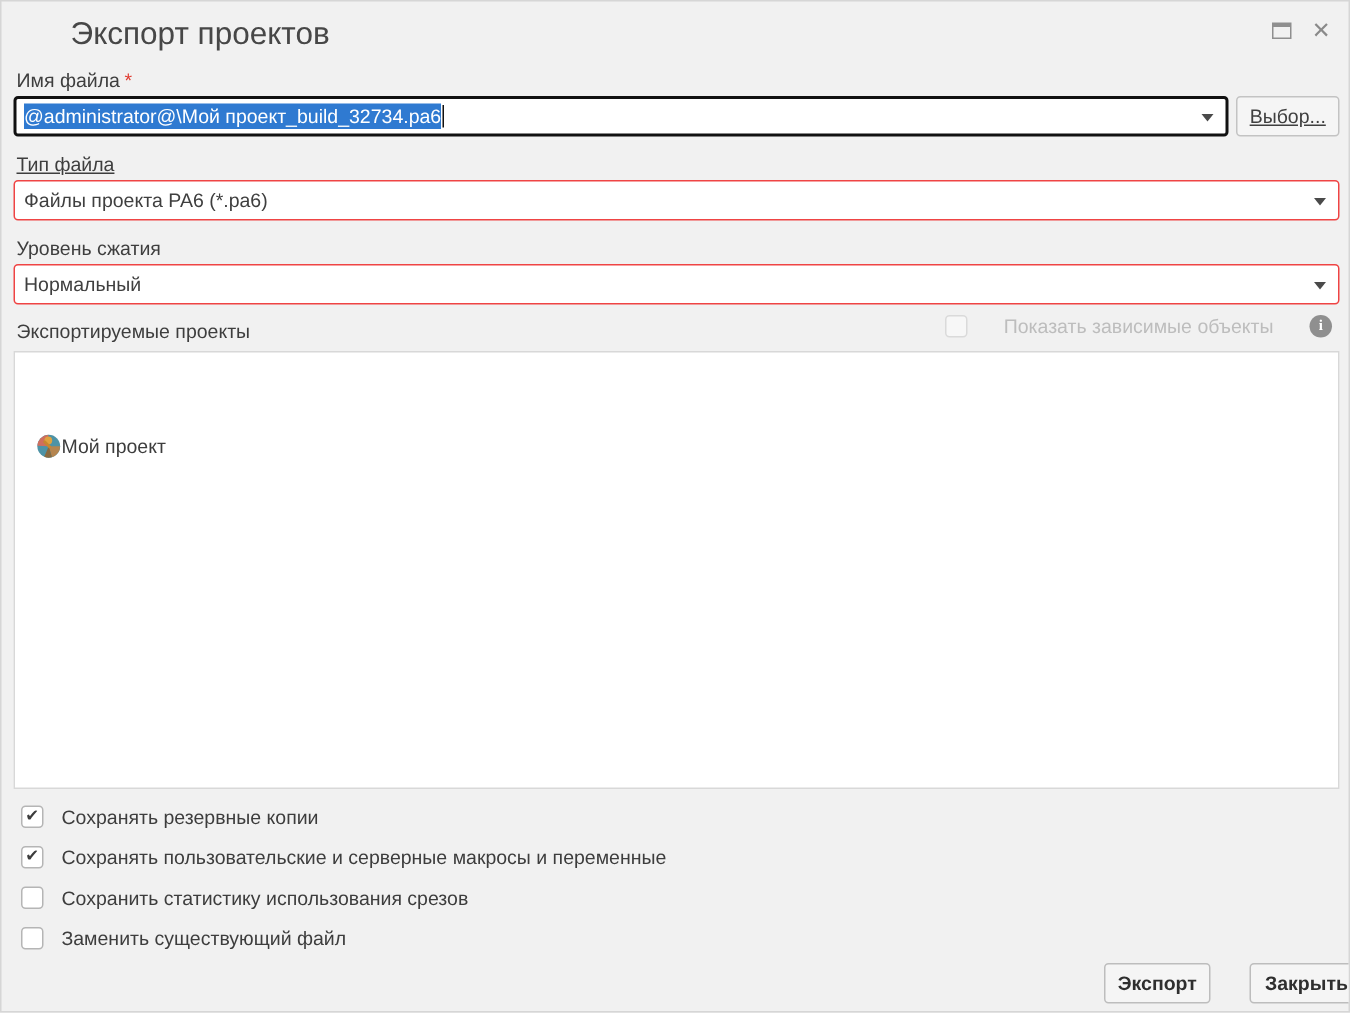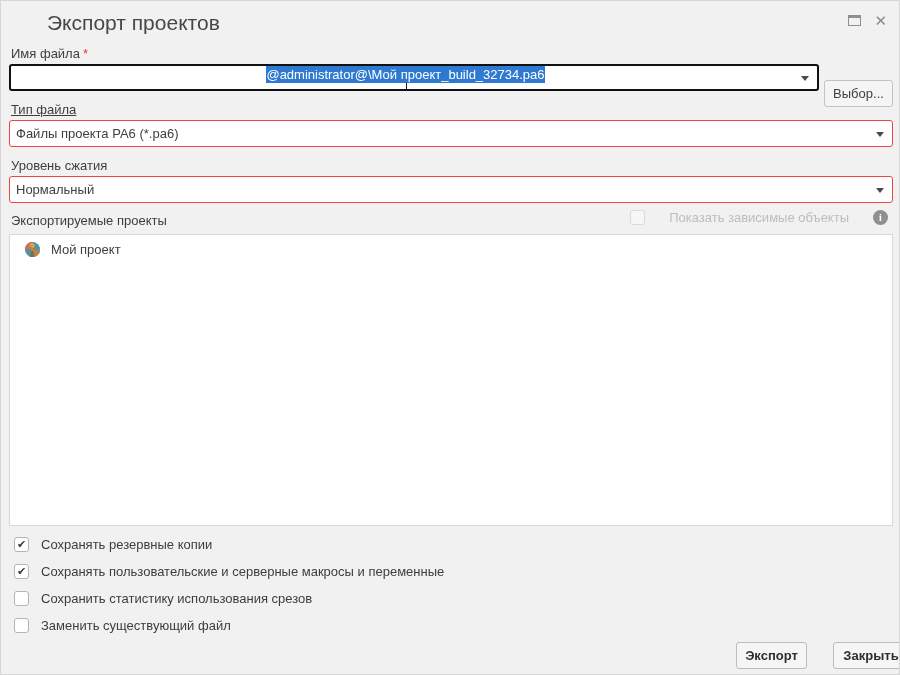--- a/index.html
+++ b/index.html
@@ -22,36 +22,37 @@
     display:inline-block; cursor:pointer;
   }
   .close-icon { font-size:15px; color:#8a8a8a; line-height:1; cursor:pointer; }
 
   .field-label { position:absolute; left:10px; font-size:13px; color:#3e3e3e; }
   .req { color:#e03b30; margin-left:3px; }
 
   .combo-input {
     position:absolute; left:8px; top:63px; width:810px; height:27px;
     background:#fff; border:2px solid #111; border-radius:3px;
-    display:flex; align-items:center; padding:0 22px 0 5px; cursor:text;flex-direction:column;
+    display:flex; align-items:center; padding:0 22px 0 5px; cursor:text;
   }
   .sel-text {
     background:#2f7ad1; color:#fff; font-size:13px; white-space:pre; padding:1px 0;
   }
   .caret { width:1px; height:15px; background:#111; display:inline-block; margin-left:1px; }
   .combo-arrow {
     position:absolute; right:8px; top:50%; margin-top:-2px;
     width:0; height:0; border-left:4px solid transparent; border-right:4px solid transparent;
     border-top:5px solid #4a4a4a;
   }
   .browse-btn {
-    position:absolute; left:823px; top:79px; width:69px; height:27px;
+    position:absolute; left:823px; top:63px; width:69px; height:27px;
     background:#f5f5f5; border:1px solid #c3c3c3; border-radius:3px;
     font-size:13px; color:#3f3f3f; display:flex; align-items:center; justify-content:center;
     cursor:pointer;
+    text-decoration:underline;
   }
 
   .select-box {
     position:absolute; left:8px; height:27px; width:884px;
     background:#fff; border:1px solid #ef4444; border-radius:3px;
     display:flex; align-items:center; padding:0 22px 0 6px;
     font-size:13px; color:#3f3f3f; cursor:pointer;
   }
 
   .dep-row { position:absolute; top:209px; right:11px; display:flex; align-items:center; gap:24px; }
@@ -66,21 +67,21 @@
   .info-icon {
     width:15px; height:15px; border-radius:50%; background:#8f8f8f; color:#fff;
     font-size:10px; font-weight:bold; font-family:"Liberation Serif","DejaVu Serif",serif;
     display:flex; align-items:center; justify-content:center; cursor:pointer;
   }
 
   .project-list {
     position:absolute; left:8px; top:233px; width:884px; height:292px;
     background:#fff; border:1px solid #d8d8d8;
   }
-  .project-item { display:flex; align-items:center; height:28px; padding-left:14px; gap:10px; cursor:pointer; }
+  .project-item { display:flex; align-items:center; height:28px; padding-left:14px; cursor:pointer;margin-top:48px; }
   .project-item .name { font-size:13px; color:#3d3d3d; }
   .proj-icon { width:17px; height:17px; flex:none; }
 
   .opt-row { position:absolute; left:13px; display:flex; align-items:center; gap:12px; }
   .opt-label { font-size:13px; color:#3d3d3d; cursor:default; }
 
   .footer-btn {
     position:absolute; top:641px; height:27px;
     background:#f5f5f5; border:1px solid #bdbdbd; border-radius:3px;
     font-size:13px; font-weight:bold; color:#2f2f2f;

